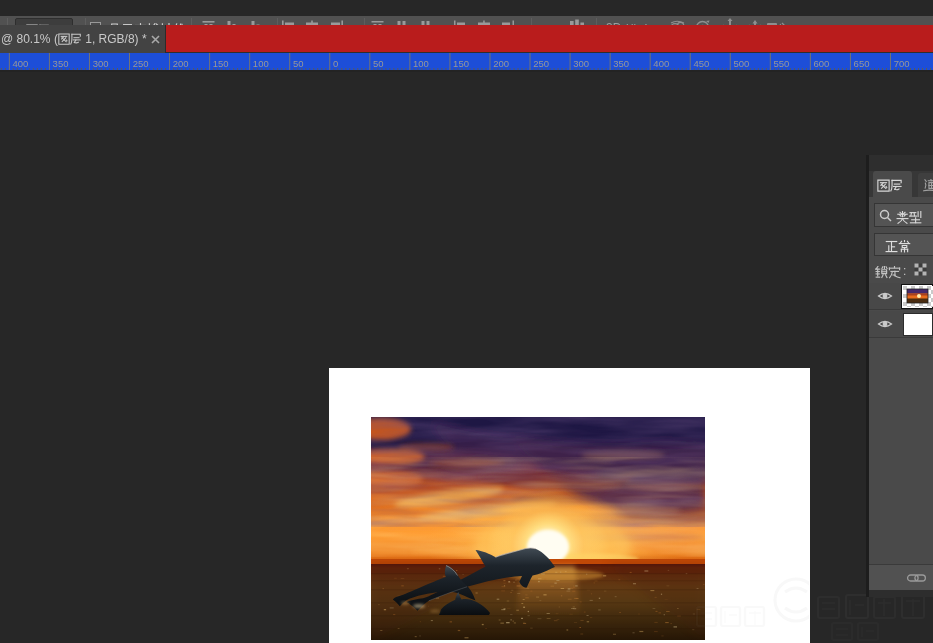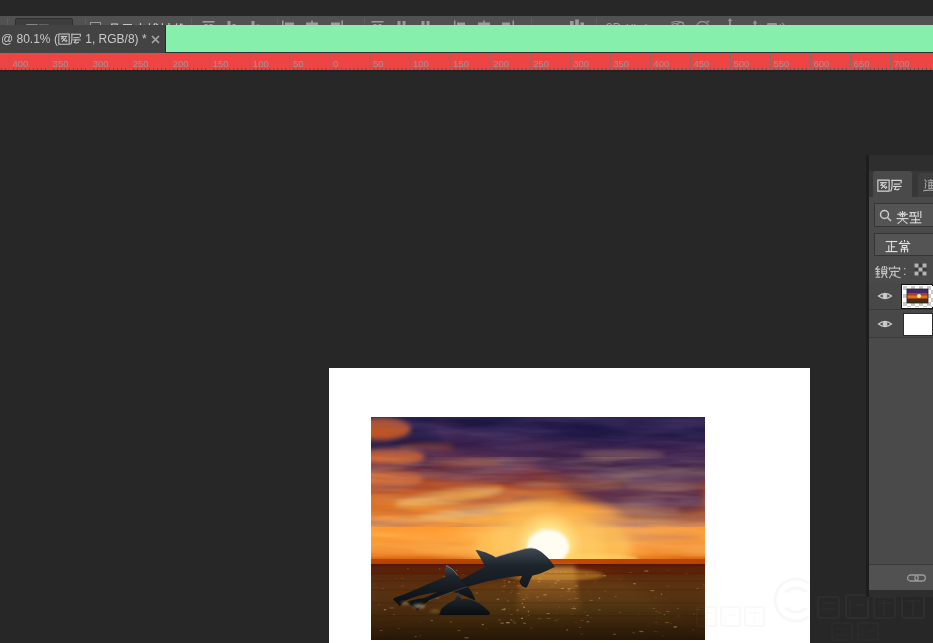--- a/index.html
+++ b/index.html
@@ -1,21 +1,21 @@
 <!DOCTYPE html>
 <html><head><meta charset="utf-8"><style>
 *{margin:0;padding:0;box-sizing:border-box}
 html,body{width:933px;height:643px;overflow:hidden;background:#272727;
  font-family:"Liberation Sans",sans-serif;-webkit-font-smoothing:antialiased}
 .abs{position:absolute}
 #optbar{position:absolute;left:0;top:16px;width:933px;height:24px;background:#515151;border-bottom:1px solid #303030}
 .vsep{position:absolute;top:2px;width:1px;height:19px;background:#404040;border-right:1px solid #5e5e5e}
-#tabbar{position:absolute;left:0;top:25px;width:933px;height:28px;background:#86efac;border-bottom:1px solid #2e2e2e;box-sizing:border-box}
+#tabbar{position:absolute;left:0;top:25px;width:933px;height:28px;background:#b91c1c;border-bottom:1px solid #2e2e2e;box-sizing:border-box}
 #doctab{position:absolute;left:0;top:0;width:166px;height:28px;background:#434343;border-right:1px solid #2b2b2b;color:#c9c9c9;font-size:12px;line-height:28px;white-space:nowrap}
-#ruler{position:absolute;left:0;top:53px;width:933px;height:19px;background:#ef4444}
+#ruler{position:absolute;left:0;top:53px;width:933px;height:19px;background:#1d4ed8}
 #paste{position:absolute;left:0;top:72px;width:933px;height:571px;background:#272727}
 #canvas{position:absolute;left:329px;top:368px;width:481px;height:275px;background:#ffffff}
 #panel{position:absolute;left:869px;top:155px;width:64px;height:442px;background:#4a4a4a}
 .cj{display:inline-block}
 </style></head><body>
 
 <div id="optbar">
 <div class="vsep" style="left:7px"></div>
 <div class="abs" style="left:15px;top:2px;width:58px;height:18px;background:#3d3d3d;border:1px solid #2e2e2e;border-radius:2px">
 <span class="abs" style="left:10px;top:2px"><svg class="cj" style="vertical-align:-1px" width="12" height="12" viewBox="0 0 12 12" fill="none" stroke="#cfcfcf" stroke-width="1.05" stroke-linecap="square">

